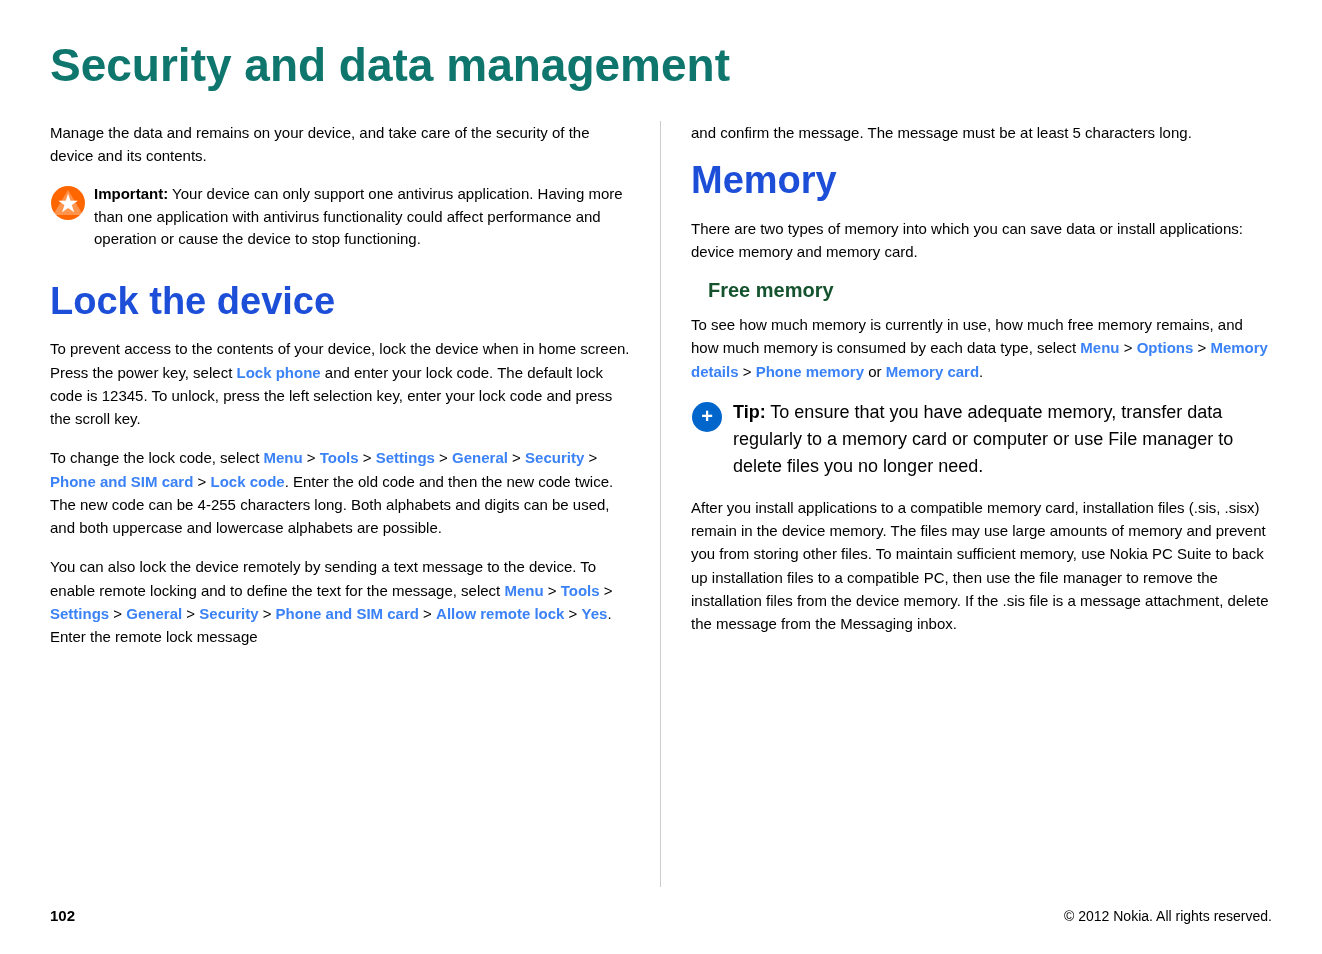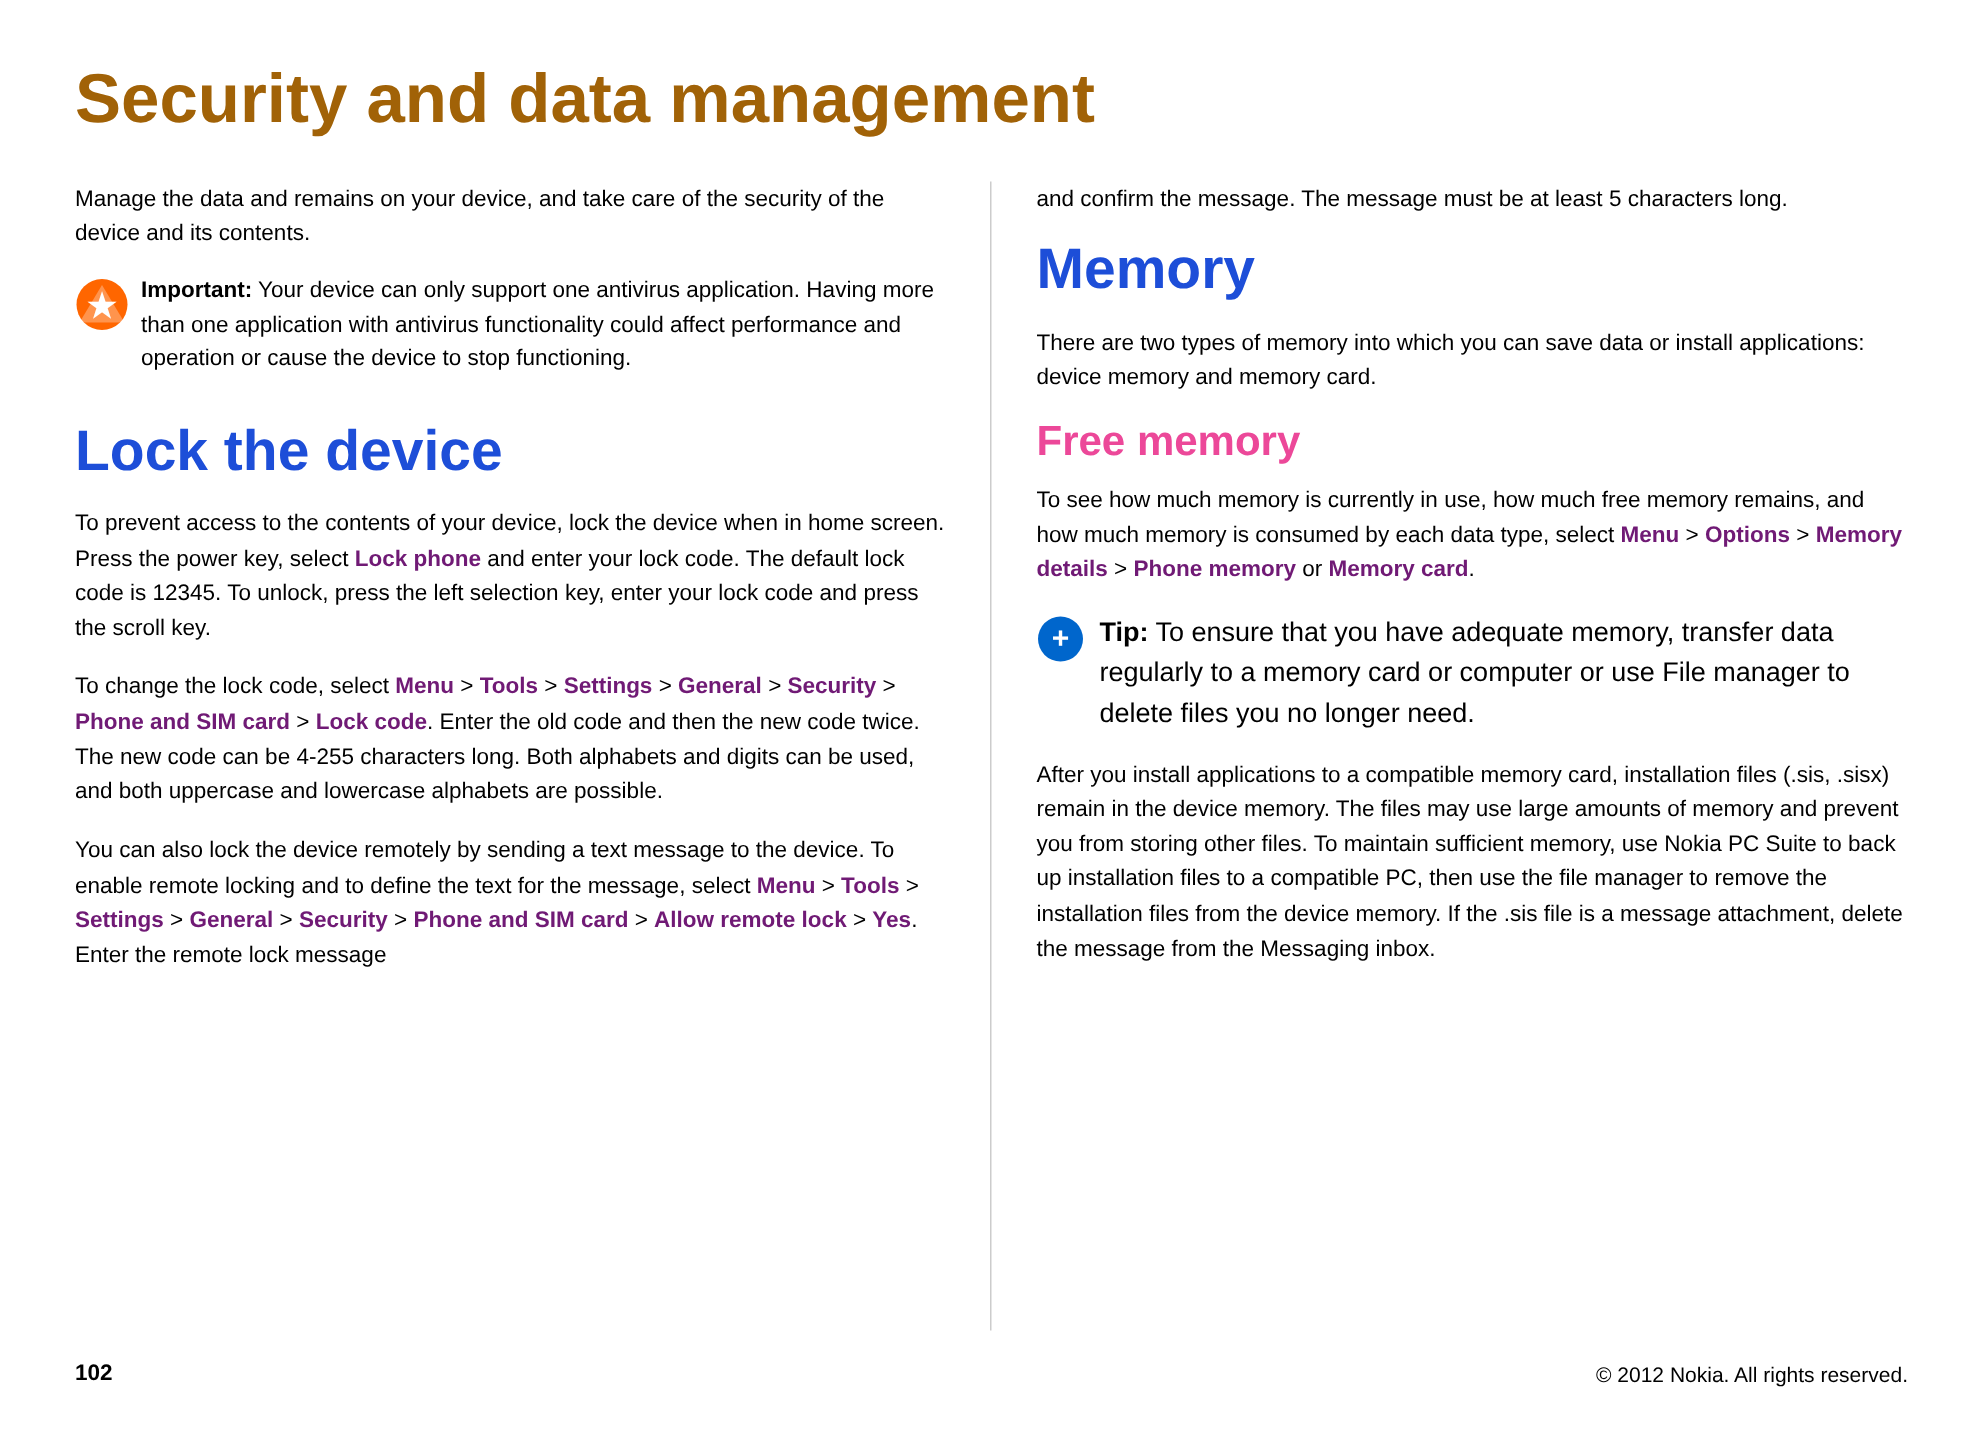--- a/index.html
+++ b/index.html
@@ -20,21 +20,21 @@
     .page {
       display: flex;
       flex-direction: column;
       min-height: 954px;
       padding: 40px 50px 30px 50px;
     }
 
     .page-title {
       font-size: 46px;
       font-weight: 900;
-      color: #a16207;
+      color: #0f766e;
       margin-bottom: 30px;
       line-height: 1.1;
     }
 
     .content-wrapper {
       display: flex;
       flex: 1;
       gap: 0;
     }
 
@@ -86,36 +86,37 @@
     .section-title-large {
       font-size: 38px;
       font-weight: 900;
       color: #1d4ed8;
       margin-bottom: 15px;
       margin-top: 10px;
       line-height: 1.1;
     }
 
     .section-title-medium {
-      font-size: 28px;
-      font-weight: 900;
-      color: #ec4899;
+      font-size: 20px;
+      font-weight: 900;
+      color: #14532d;
       margin-bottom: 12px;
       margin-top: 8px;
       line-height: 1.1;
+      margin-left: 17px;
     }
 
     .body-text {
       font-size: 15px;
       line-height: 1.55;
       margin-bottom: 16px;
     }
 
     .link {
-      color: #701a75;
+      color: #3b82f6;
       font-weight: 700;
     }
 
     .tip-box {
       display: flex;
       align-items: flex-start;
       margin: 16px 0;
       gap: 10px;
     }
 

